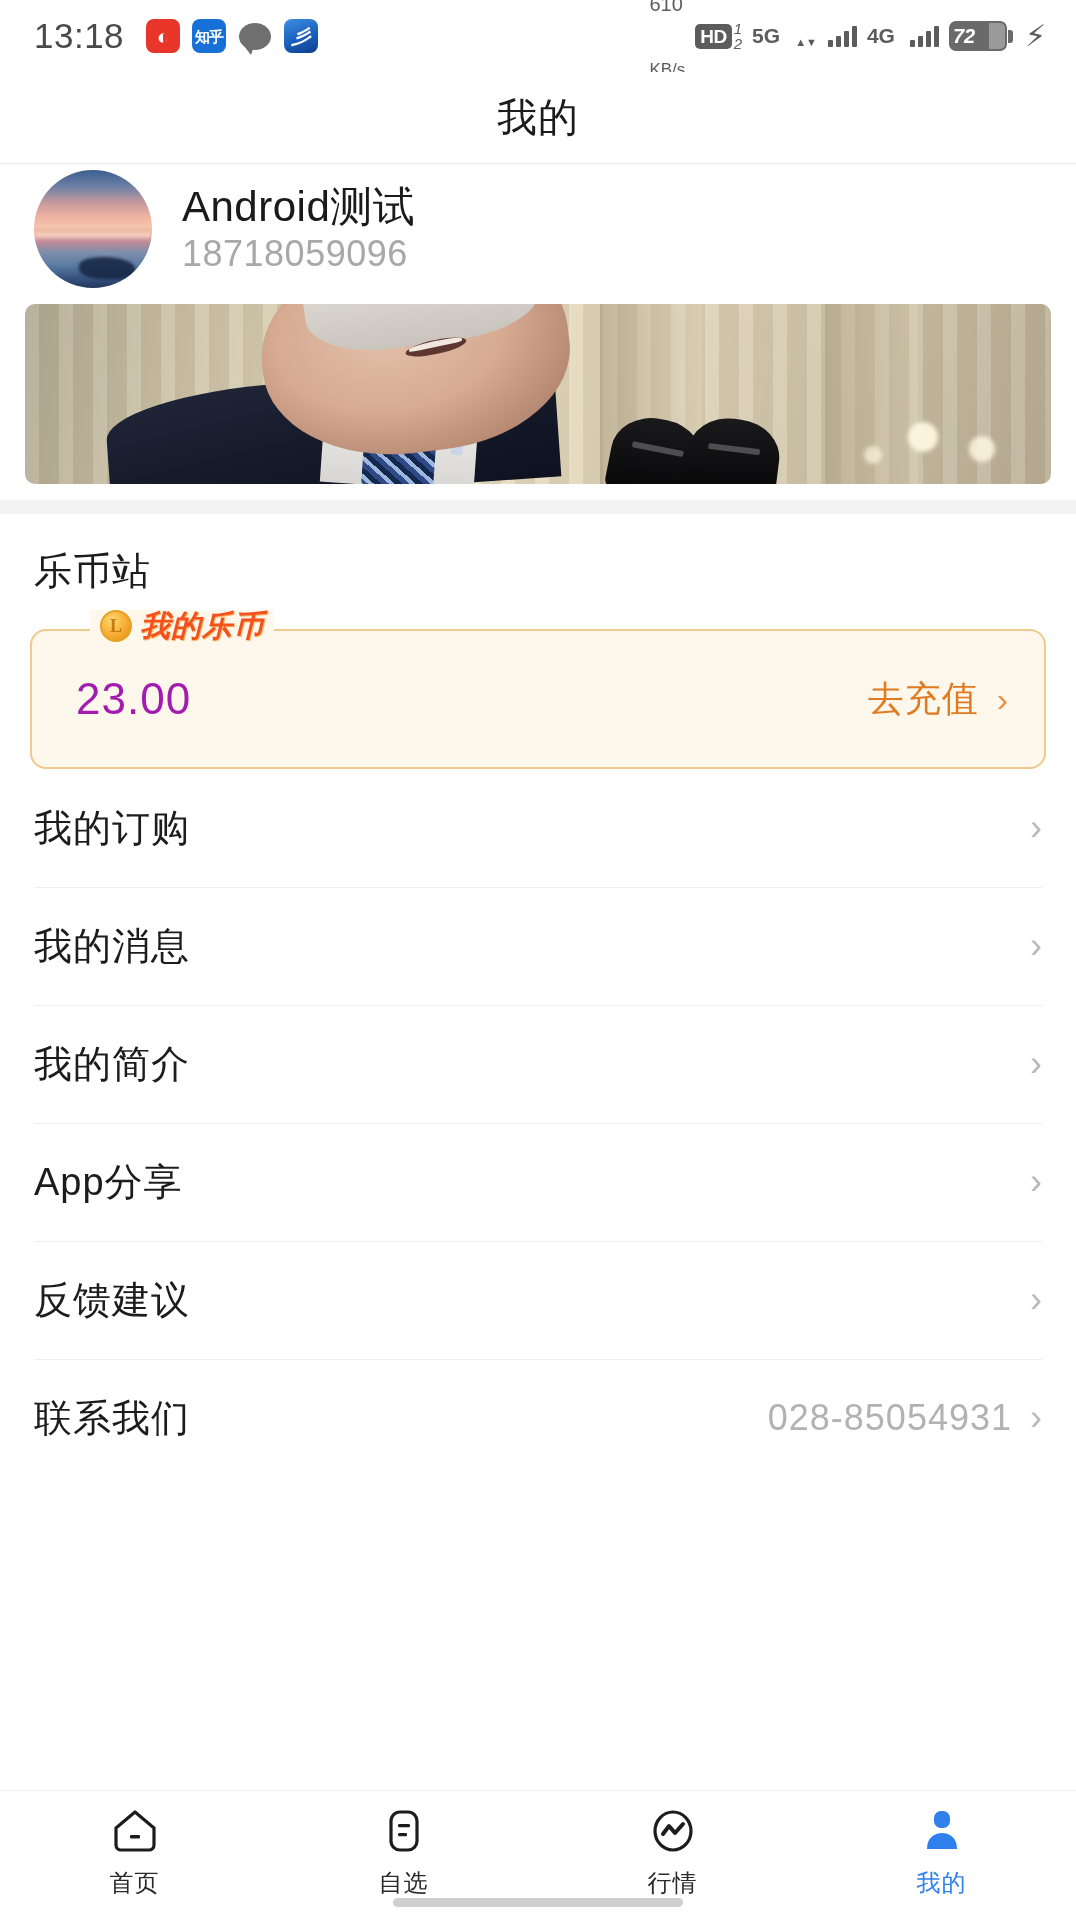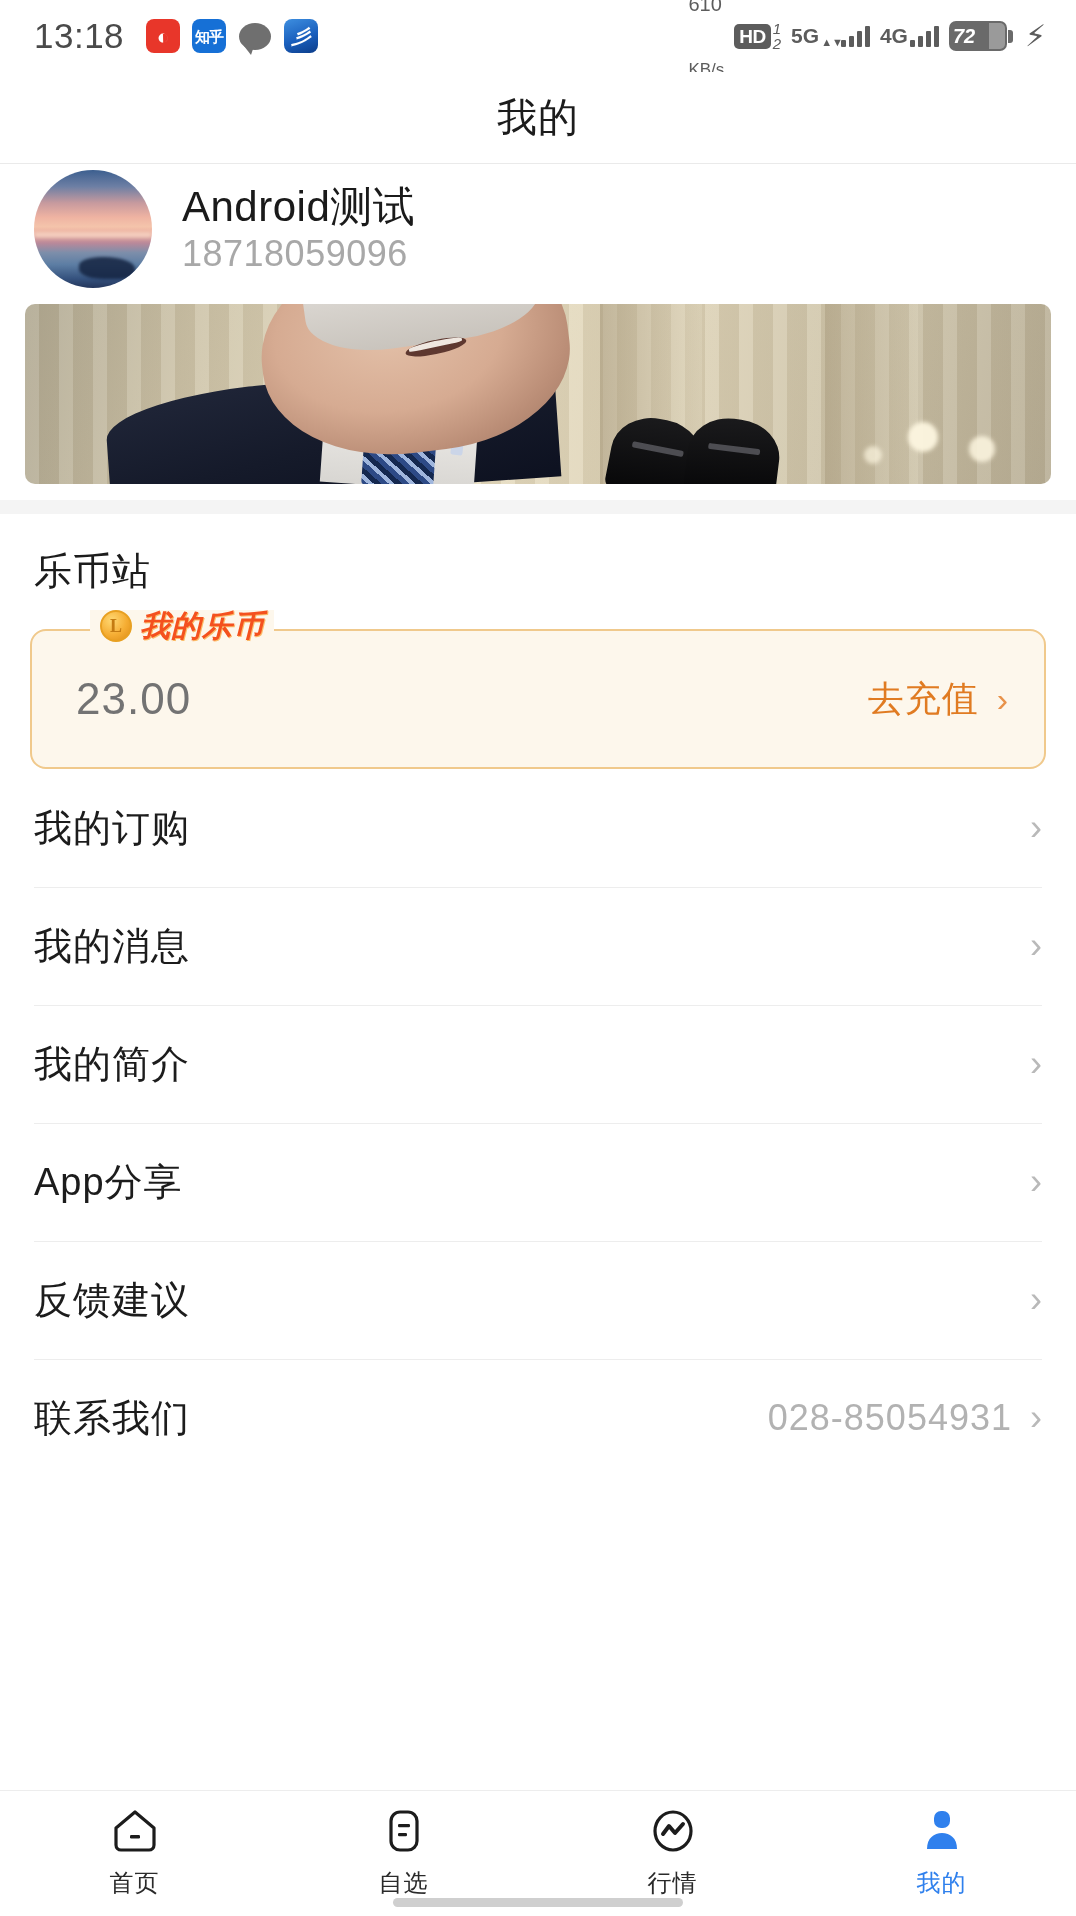--- a/index.html
+++ b/index.html
@@ -49,21 +49,21 @@
 
   .sb-right { margin-left: auto; display: flex; align-items: center; gap: 10px; }
   .sb-speed { display:flex; flex-direction:column; align-items:flex-start;
               line-height:1.02; color:#5c5c5c; font-size:20px; }
   .sb-speed .u { font-size: 17px; margin-top: 46px; }
   .hd-chip { display:flex; align-items:center; }
   .hd-box { background:#5c5c5c; color:#fff; font-size:19px; font-weight:bold;
             border-radius:5px; padding:3px 5px; line-height:1; letter-spacing:-0.5px;}
   .hd-12 { display:flex; flex-direction:column; font-size:15px; color:#5c5c5c;
            line-height:1.0; margin-left:2px; }
-  .sig { display:flex; align-items:flex-end; gap:2px; }
+  .sig { display:flex; align-items:flex-end; gap:15px; }
   .sig-label { font-size:21px; font-weight:bold; color:#5c5c5c; line-height:1; align-self:flex-start;}
   .sig-arrows { display:flex; flex-direction:column; font-size:11px; color:#5c5c5c;
                 line-height:0.85; margin-right:-4px; align-self:flex-end; }
   .bars { display:flex; align-items:flex-end; gap:3px; height:22px; }
   .bars i { display:block; width:5px; background:#5c5c5c; border-radius:1px; }
   .bars i:nth-child(1){height:7px;} .bars i:nth-child(2){height:11px;}
   .bars i:nth-child(3){height:16px;} .bars i:nth-child(4){height:21px;}
   .batt { display:flex; align-items:center; }
   .batt-body { background:#6a6a6a; border-radius:7px; width:58px; height:30px;
                display:flex; align-items:center; padding-left:4px; position:relative;}
@@ -216,21 +216,21 @@
   }
   .coin-icon .l {
     color:#c47b12; font-size:18px; font-weight:bold; line-height:1;
     font-family:"Liberation Serif", serif;
   }
   .coin-badge-text {
     font-size:30px; font-weight:bold; font-style:italic; color:#f4511e;
     letter-spacing:1px; line-height:1;
     text-shadow: 1px 1px 0 #fbbd6a;
   }
-  .coin-amount { font-size:44px; color:#737373; letter-spacing:1px;}
+  .coin-amount { font-size:44px; color:#a21caf; letter-spacing:1px;}
   .coin-action { margin-left:auto; display:flex; align-items:center; gap:18px;}
   .coin-action .label { font-size:36px; color:#e07b22; letter-spacing:1px;}
   .chev-o { color:#e8924a; font-size:34px; line-height:1;}
 
   
   .list { padding: 0 34px; }
   .row {
     height:118px; display:flex; align-items:center;
     position:relative;
   }

